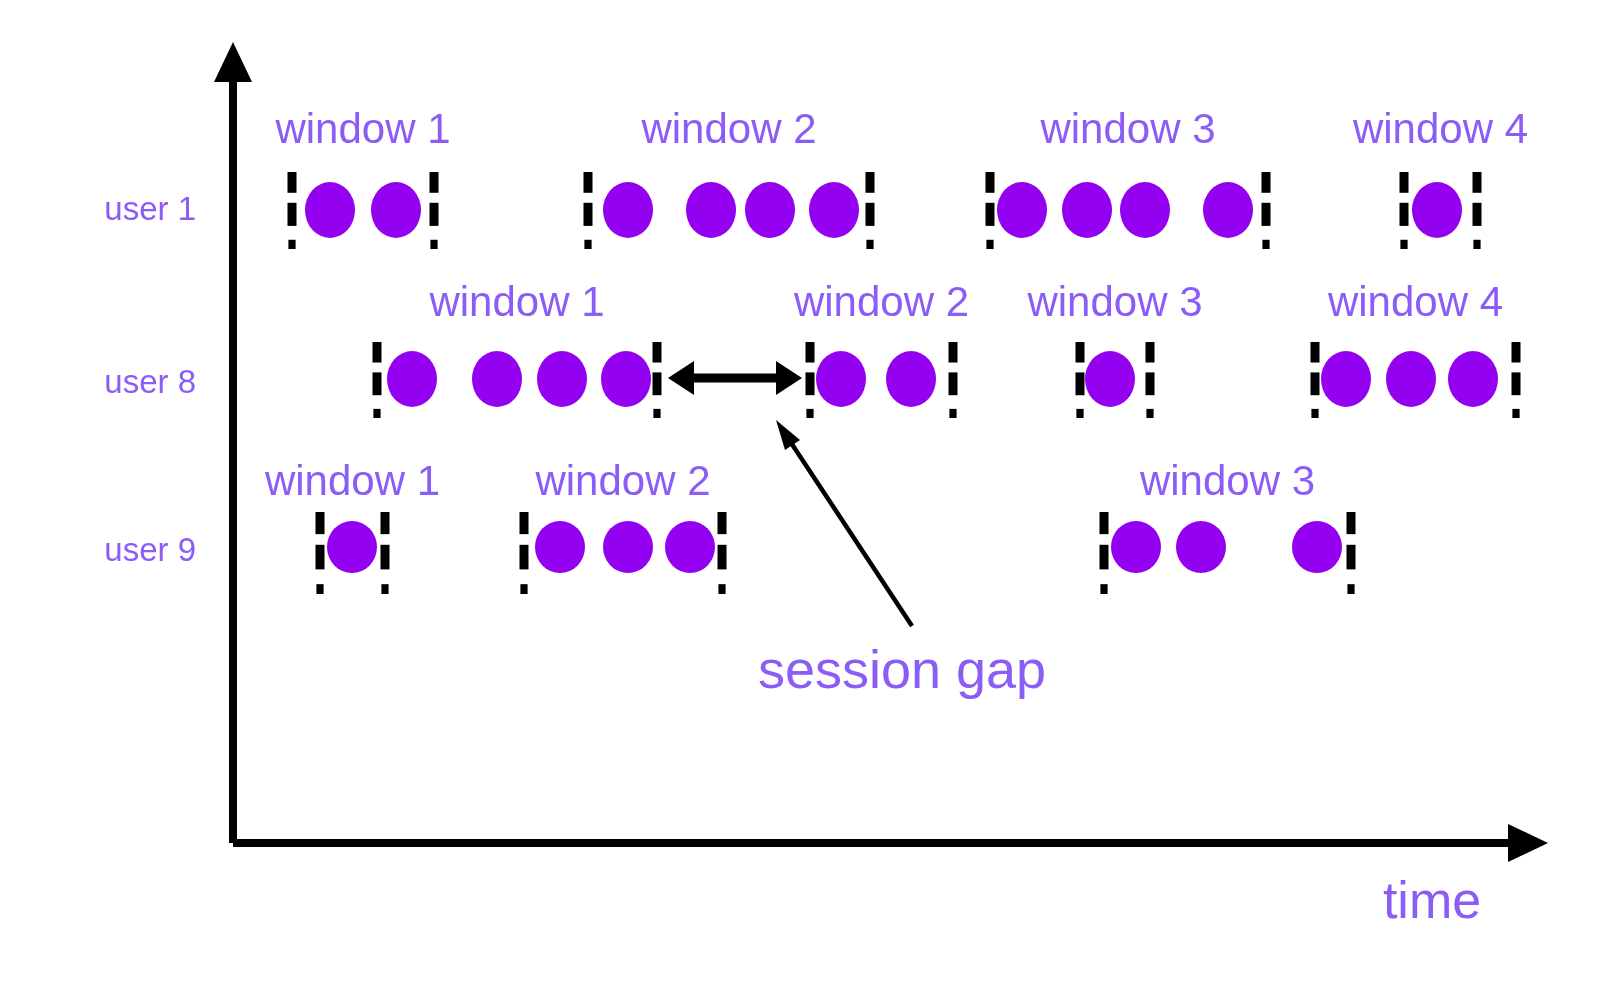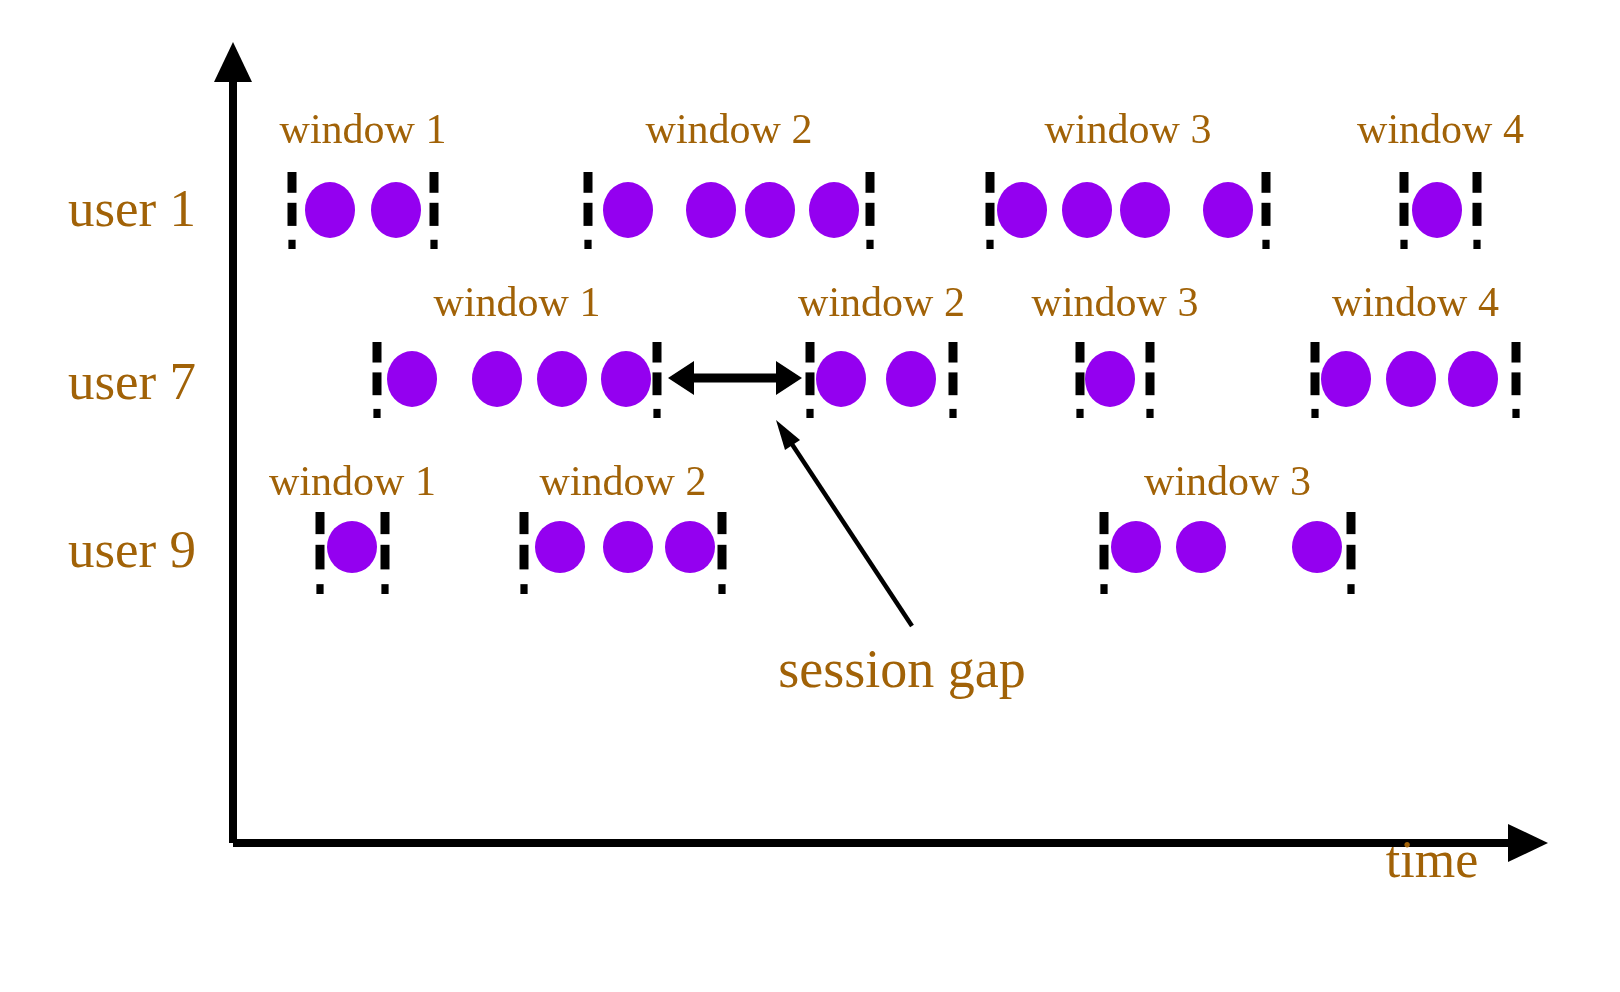--- a/index.html
+++ b/index.html
@@ -28,27 +28,27 @@
   .axis-line { stroke: #000000; stroke-width: 8; fill: none; }
   .axis-head { fill: #000000; }
   .dash { fill: #000000; }
   .dot { fill: #9400f0; }
   .gap-arrow { stroke: #000000; stroke-width: 9; fill: none; }
   .gap-head { fill: #000000; }
   .pointer-line { stroke: #000000; stroke-width: 4.5; fill: none; }
   .pointer-head { fill: #000000; }
   .txt {
     position: absolute;
-    font-family: Liberation Serif, serif;
-    color: #a16207;
+    font-family: Liberation Sans, sans-serif;
+    color: #8b5cf6;
     white-space: nowrap;
     line-height: 1;
   }
   .user-label {
-    font-size: 53px;
+    font-size: 33px;
     transform: translate(-100%, -50%);
   }
   .window-label {
     font-size: 42px;
     transform: translate(-50%, -50%);
   }
   .annot-label {
     font-size: 54px;
     transform: translate(-50%, -50%);
   }
@@ -220,27 +220,27 @@
         <polygon points="776,420 800.0394664995532,440.07745129285234 785.0178382925523,449.99464273048403" class="pointer-head"></polygon>
       </g>
   </svg>
 
   <div id="text-layer">
       <div class="txt user-label" style="left: 196px; top: 208px;">user 1</div>
       <div class="txt window-label" style="left: 363px; top: 129px;">window 1</div>
       <div class="txt window-label" style="left: 729px; top: 129px;">window 2</div>
       <div class="txt window-label" style="left: 1128px; top: 129px;">window 3</div>
       <div class="txt window-label" style="left: 1440.5px; top: 129px;">window 4</div>
-      <div class="txt user-label" style="left: 196px; top: 381px;">user 7</div>
+      <div class="txt user-label" style="left: 196px; top: 381px;">user 8</div>
       <div class="txt window-label" style="left: 517px; top: 302px;">window 1</div>
       <div class="txt window-label" style="left: 881.5px; top: 302px;">window 2</div>
       <div class="txt window-label" style="left: 1115px; top: 302px;">window 3</div>
       <div class="txt window-label" style="left: 1415.5px; top: 302px;">window 4</div>
       <div class="txt user-label" style="left: 196px; top: 549px;">user 9</div>
       <div class="txt window-label" style="left: 352.5px; top: 481px;">window 1</div>
       <div class="txt window-label" style="left: 623px; top: 481px;">window 2</div>
       <div class="txt window-label" style="left: 1227.5px; top: 481px;">window 3</div>
       <div class="txt annot-label" style="left: 902px; top: 669px;">session gap</div>
     </div>
 
-  <div class="txt axis-label" id="x-axis-label" style="left: 1432px; top: 860px; text-align: center;">time</div>
+  <div class="txt axis-label" id="x-axis-label" style="left: 1432px; top: 900px; text-align: center;">time</div>
 
 </div>
 
 </body></html>

